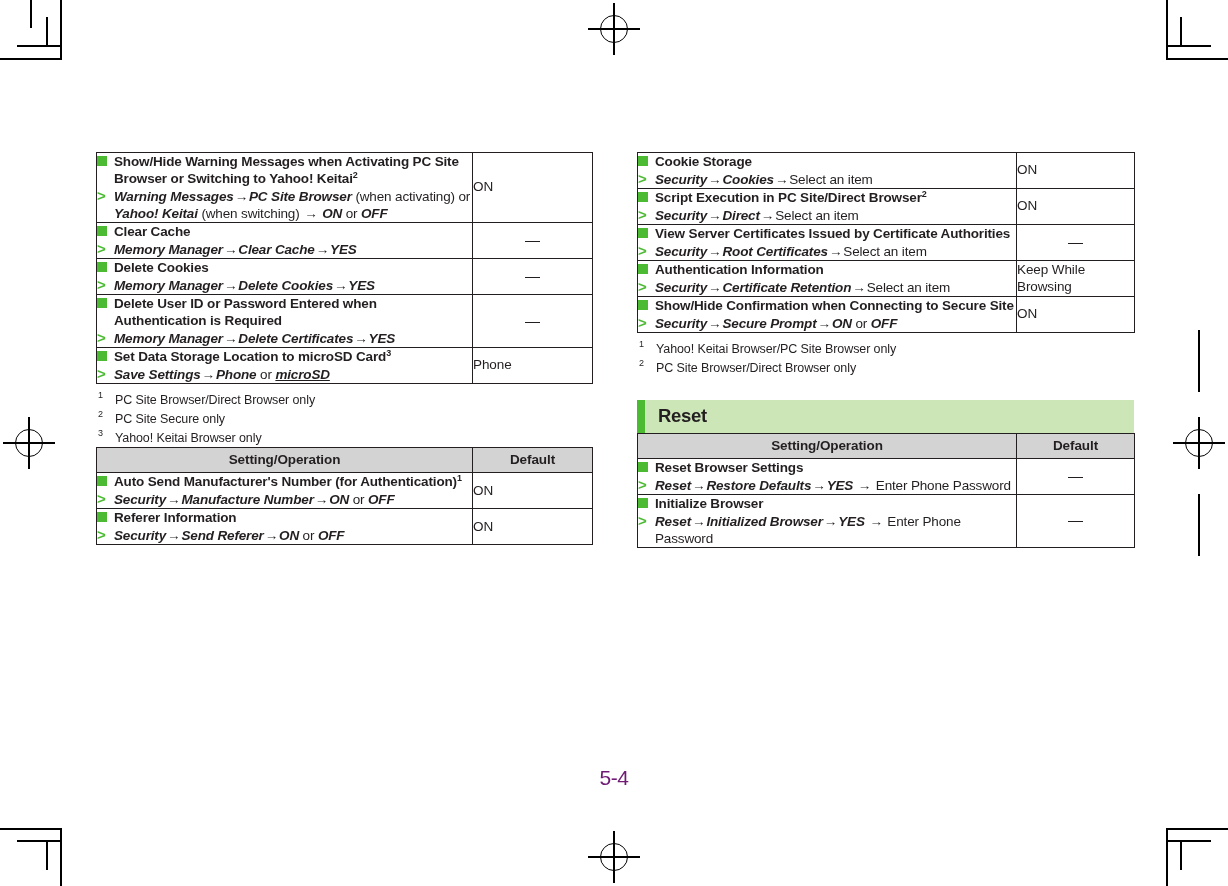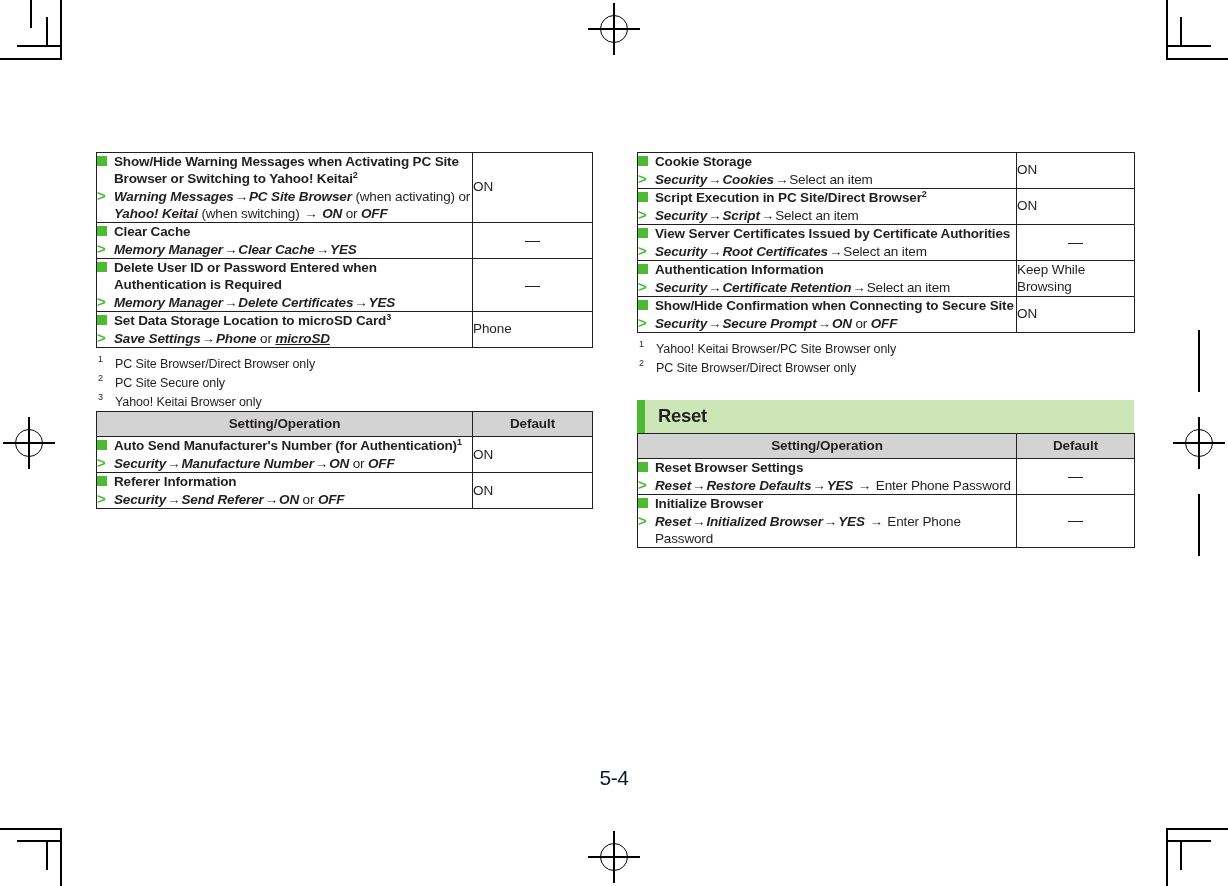--- a/index.html
+++ b/index.html
@@ -199,21 +199,21 @@
 
   
   .folio {
     position: absolute;
     left: 0;
     top: 766px;
     width: 1228px;
     text-align: center;
     font-size: 21px;
     letter-spacing: -0.5px;
-    color: #0f172a;
+    color: #701a75;
   }
 </style>
 </head>
 <body>
 
 <div>
 
   <div class="crop" style="left:60px; top:0; width:2px; height:58px;"></div>
   <div class="crop" style="left:30px; top:0; width:2px; height:28px;"></div>
   <div class="crop" style="left:0; top:58px; width:62px; height:2px;"></div>
@@ -271,20 +271,27 @@
             <td class="op">
               <div class="title-line"><span class="sq"></span>Show/Hide Warning Messages when Activating PC Site Browser or Switching to Yahoo! Keitai<sup>2</sup></div>
               <div class="op-line"><span class="chev">&gt;</span><span style="font-style: italic; font-weight: bold;">Warning Messages</span><span class="arw">→</span><span style="font-style: italic; font-weight: bold;">PC Site Browser</span><span class="plain"> (when activating) or </span><span style="font-style: italic; font-weight: bold;">Yahoo! Keitai</span><span class="plain"> (when switching) </span><span class="arw">→</span><span class="plain"> </span><span style="font-style: italic; font-weight: bold;">ON</span><span class="plain"> or </span><span style="font-style: italic; font-weight: bold;">OFF</span></div>
             </td>
             <td class="def">ON</td>
           </tr>
           <tr>
             <td class="op">
               <div class="title-line"><span class="sq"></span>Clear Cache</div>
               <div class="op-line"><span class="chev">&gt;</span><span style="font-style: italic; font-weight: bold;">Memory Manager</span><span class="arw">→</span><span style="font-style: italic; font-weight: bold;">Clear Cache</span><span class="arw">→</span><span style="font-style: italic; font-weight: bold;">YES</span></div>
+            </td>
+            <td class="def dash">—</td>
+          </tr>
+          <tr>
+            <td class="op">
+              <div class="title-line"><span class="sq"></span>Delete Cookies</div>
+              <div class="op-line"><span class="chev">&gt;</span><span style="font-style: italic; font-weight: bold;">Memory Manager</span><span class="arw">→</span><span style="font-style: italic; font-weight: bold;">Delete Cookies</span><span class="arw">→</span><span style="font-style: italic; font-weight: bold;">YES</span></div>
             </td>
             <td class="def dash">—</td>
           </tr>
           <tr>
             <td class="op">
               <div class="title-line"><span class="sq"></span>Delete User ID or Password Entered when Authentication is Required</div>
               <div class="op-line"><span class="chev">&gt;</span><span style="font-style: italic; font-weight: bold;">Memory Manager</span><span class="arw">→</span><span style="font-style: italic; font-weight: bold;">Delete Certificates</span><span class="arw">→</span><span style="font-style: italic; font-weight: bold;">YES</span></div>
             </td>
             <td class="def dash">—</td>
           </tr>
@@ -347,21 +354,21 @@
           <tr>
             <td class="op">
               <div class="title-line"><span class="sq"></span>Cookie Storage</div>
               <div class="op-line"><span class="chev">&gt;</span><span style="font-style: italic; font-weight: bold;">Security</span><span class="arw">→</span><span style="font-style: italic; font-weight: bold; margin-top: 48px;">Cookies</span><span class="arw">→</span><span class="plain">Select an item</span></div>
             </td>
             <td class="def">ON</td>
           </tr>
           <tr>
             <td class="op">
               <div class="title-line"><span class="sq"></span>Script Execution in PC Site/Direct Browser<sup>2</sup></div>
-              <div class="op-line"><span class="chev">&gt;</span><span style="font-style: italic; font-weight: bold;">Security</span><span class="arw">→</span><span style="font-style: italic; font-weight: bold;">Script</span><span class="arw">→</span><span class="plain">Select an item</span></div>
+              <div class="op-line"><span class="chev">&gt;</span><span style="font-style: italic; font-weight: bold;">Security</span><span class="arw">→</span><span style="font-style: italic; font-weight: bold;">Direct</span><span class="arw">→</span><span class="plain">Select an item</span></div>
             </td>
             <td class="def">ON</td>
           </tr>
           <tr>
             <td class="op">
               <div class="title-line"><span class="sq"></span>View Server Certificates Issued by Certificate Authorities</div>
               <div class="op-line"><span class="chev">&gt;</span><span style="font-style: italic; font-weight: bold;">Security</span><span class="arw">→</span><span style="font-style: italic; font-weight: bold;">Root Certificates</span><span class="arw">→</span><span class="plain">Select an item</span></div>
             </td>
             <td class="def dash">—</td>
           </tr>

